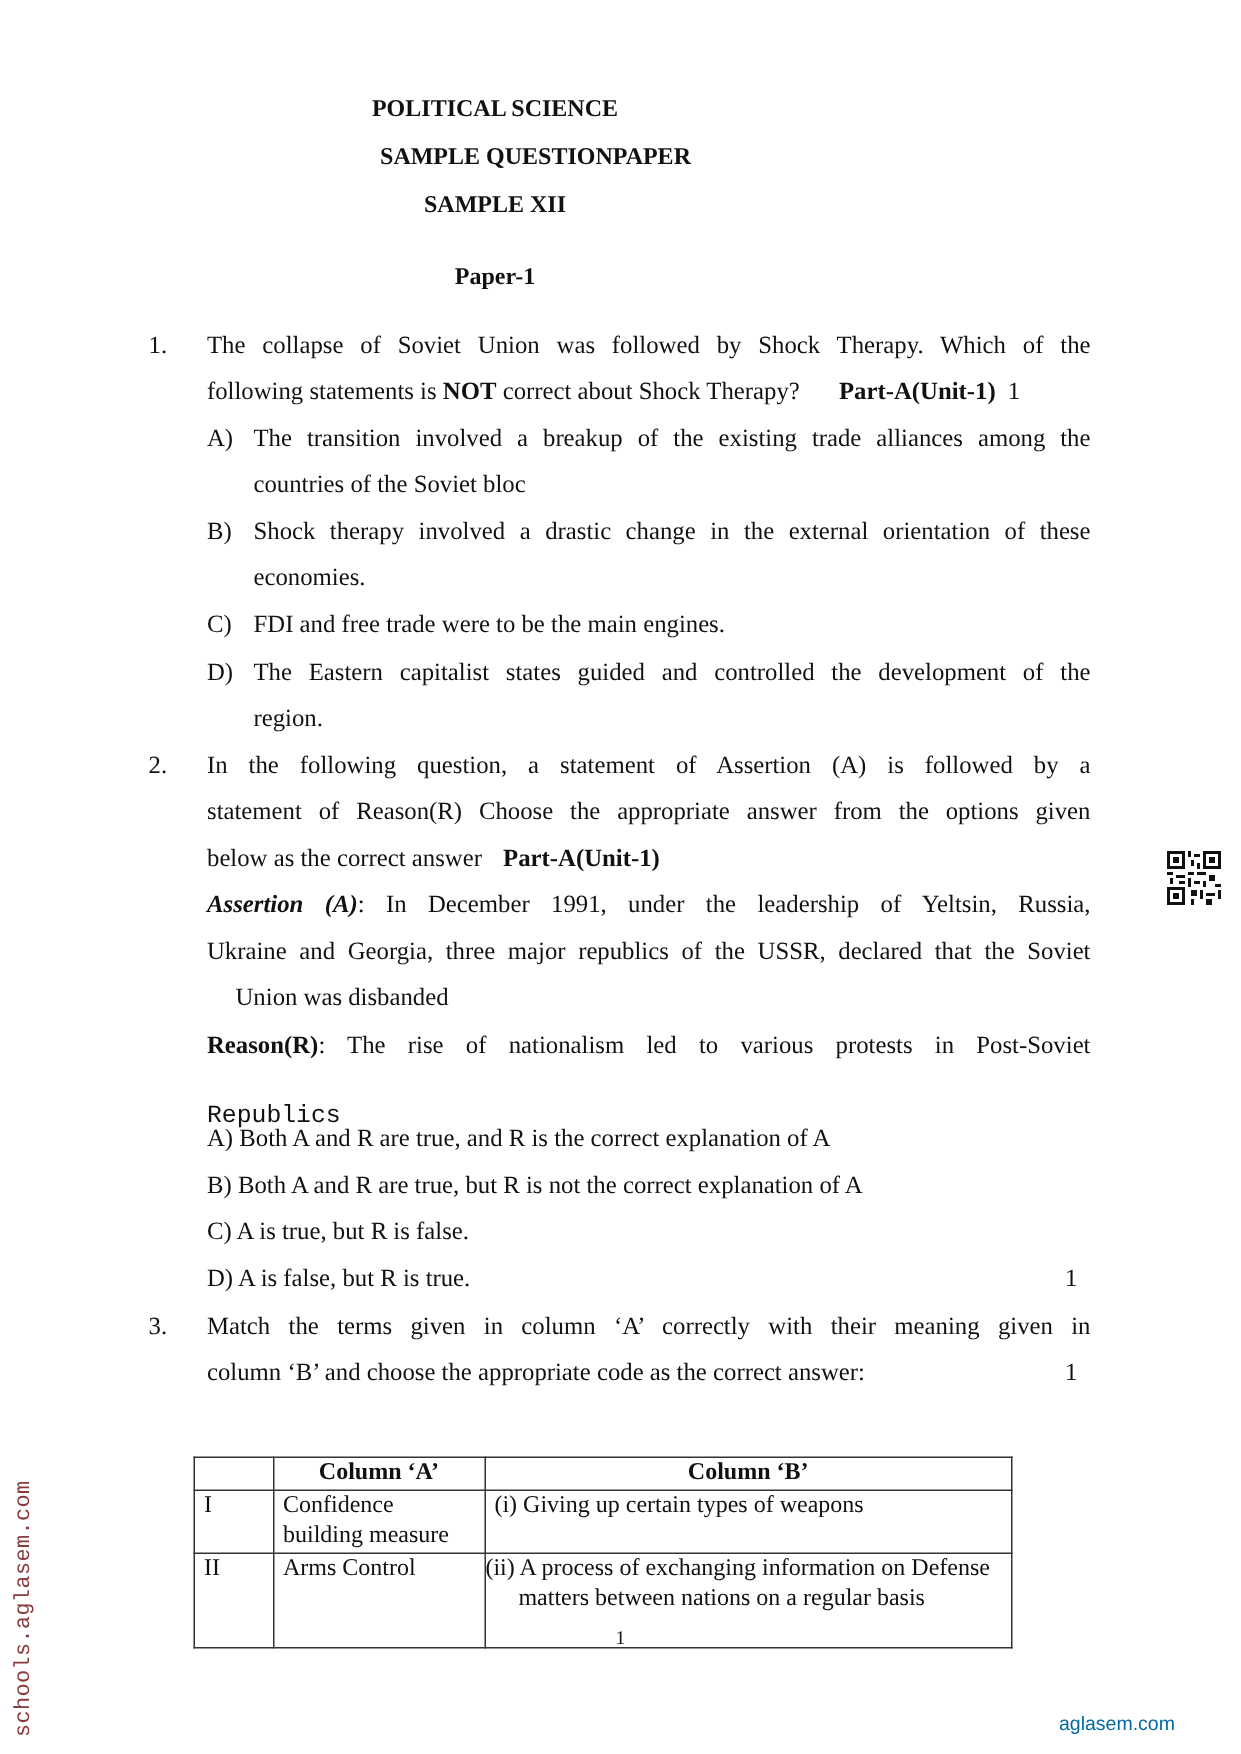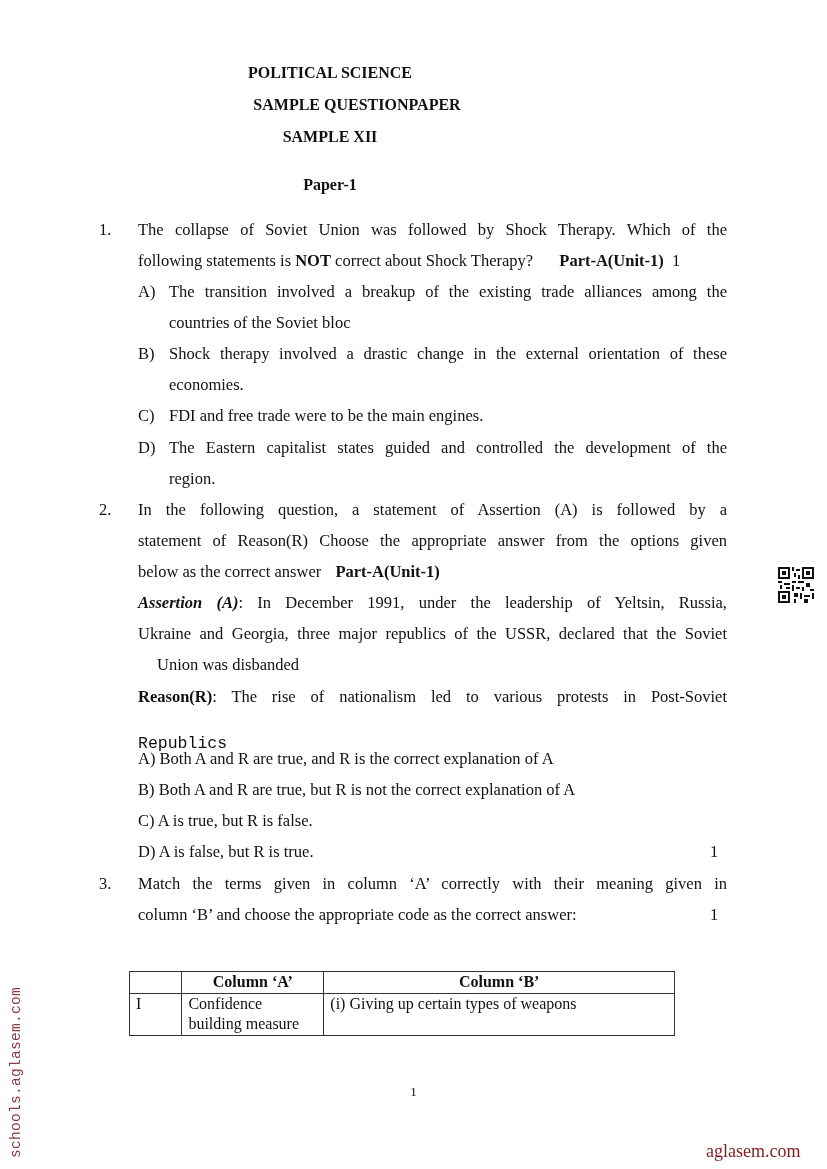--- a/index.html
+++ b/index.html
@@ -15,22 +15,22 @@
   table.match { position: absolute; left: 129px; top: 934px; width: 546px;
                 border-collapse: collapse; font-size: 16px; margin-top: 37px; }
   table.match td, table.match th { border: 1px solid #333; vertical-align: top;
                 padding: 0 6px; line-height: 20px; }
   table.match th { font-weight: bold; text-align: center; height: 21px; }
   .hang { padding-left: 22px !important; text-indent: -22px; }
   .qr { left: 776px; top: 565px; width: 40px; height: 40px; }
   .wm-side { left: 8px; top: 1158px; transform: rotate(-90deg); transform-origin: 0 0;
              font-family: "Liberation Mono", "DejaVu Sans Mono", monospace; font-size: 14.5px;
              color: #8a3a3a; letter-spacing: 0.3px; white-space: nowrap; }
-  .wm-foot { left: 706px; top: 1141px; font-family: Liberation Serif, serif;
-             font-size: 18px; color: #7f1d1d; white-space: nowrap; }
+  .wm-foot { left: 706px; top: 1141px; font-family: Liberation Sans, sans-serif;
+             font-size: 13px; color: #0369a1; white-space: nowrap; }
   .pnum { left: 0; width: 827px; text-align: center; top: 1084px; font-size: 13px; }
 </style>
 </head>
 <body>
 
 <div class="abs title" style="top:64px;">POLITICAL SCIENCE</div>
 <div class="abs title" style="top:96px;margin-left:27px;">SAMPLE QUESTIONPAPER</div>
 <div class="abs title" style="top:128px;">SAMPLE XII</div>
 <div class="abs title" style="top:176px;">Paper-1</div>
 
@@ -98,20 +98,25 @@
         <tr>
       <th></th>
       <th>Column ‘A’</th>
       <th>Column ‘B’</th>
     </tr>
     <tr style="height:42px;">
       <td>I</td>
       <td>Confidence building measure</td>
       <td>(i) Giving up certain types of weapons</td>
     </tr>
+    <tr style="height:63px;">
+      <td>II</td>
+      <td>Arms Control</td>
+      <td class="hang">(ii) A process of exchanging information on Defense matters between nations on a regular basis</td>
+    </tr>
   </tbody>
     </table>
 </div>
 
 <div class="abs qr">
   <svg width="40" height="40" viewBox="0 0 20 20" shape-rendering="crispEdges">
     <rect width="20" height="20" fill="#fff"></rect>
     <g fill="#111">
       <rect x="1" y="1" width="6" height="6"></rect>
         <rect x="2" y="2" width="4" height="4" fill="#fff"></rect>

